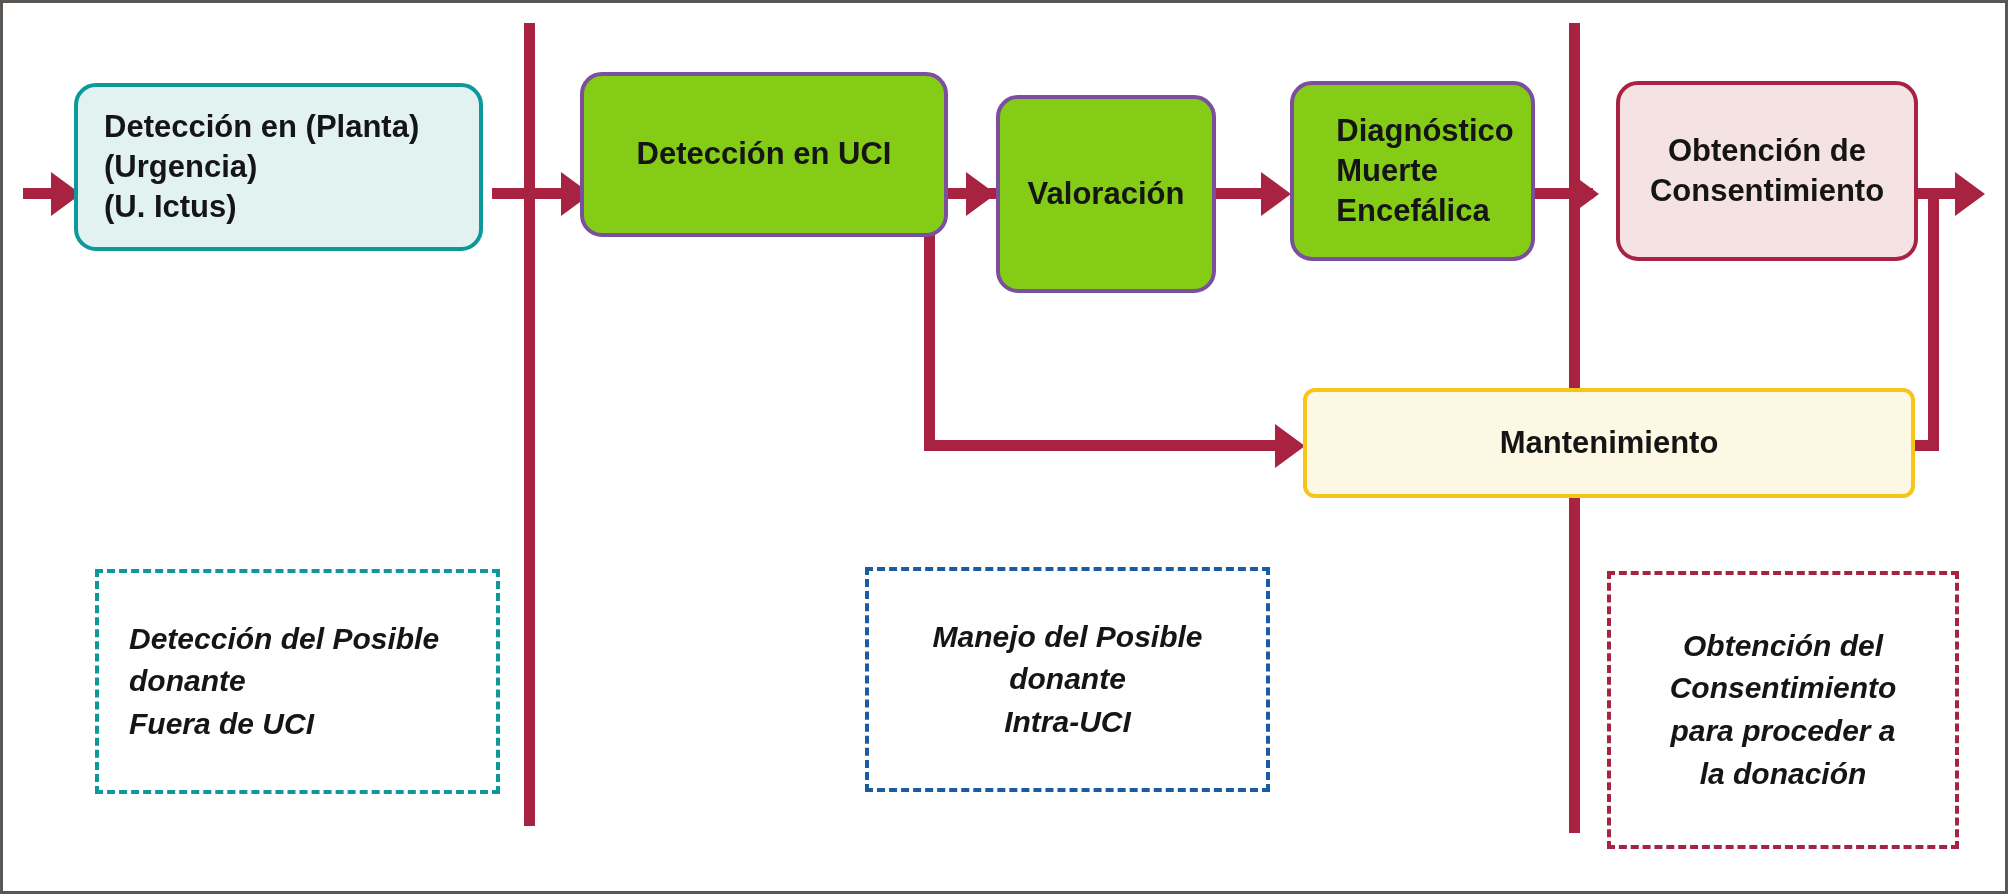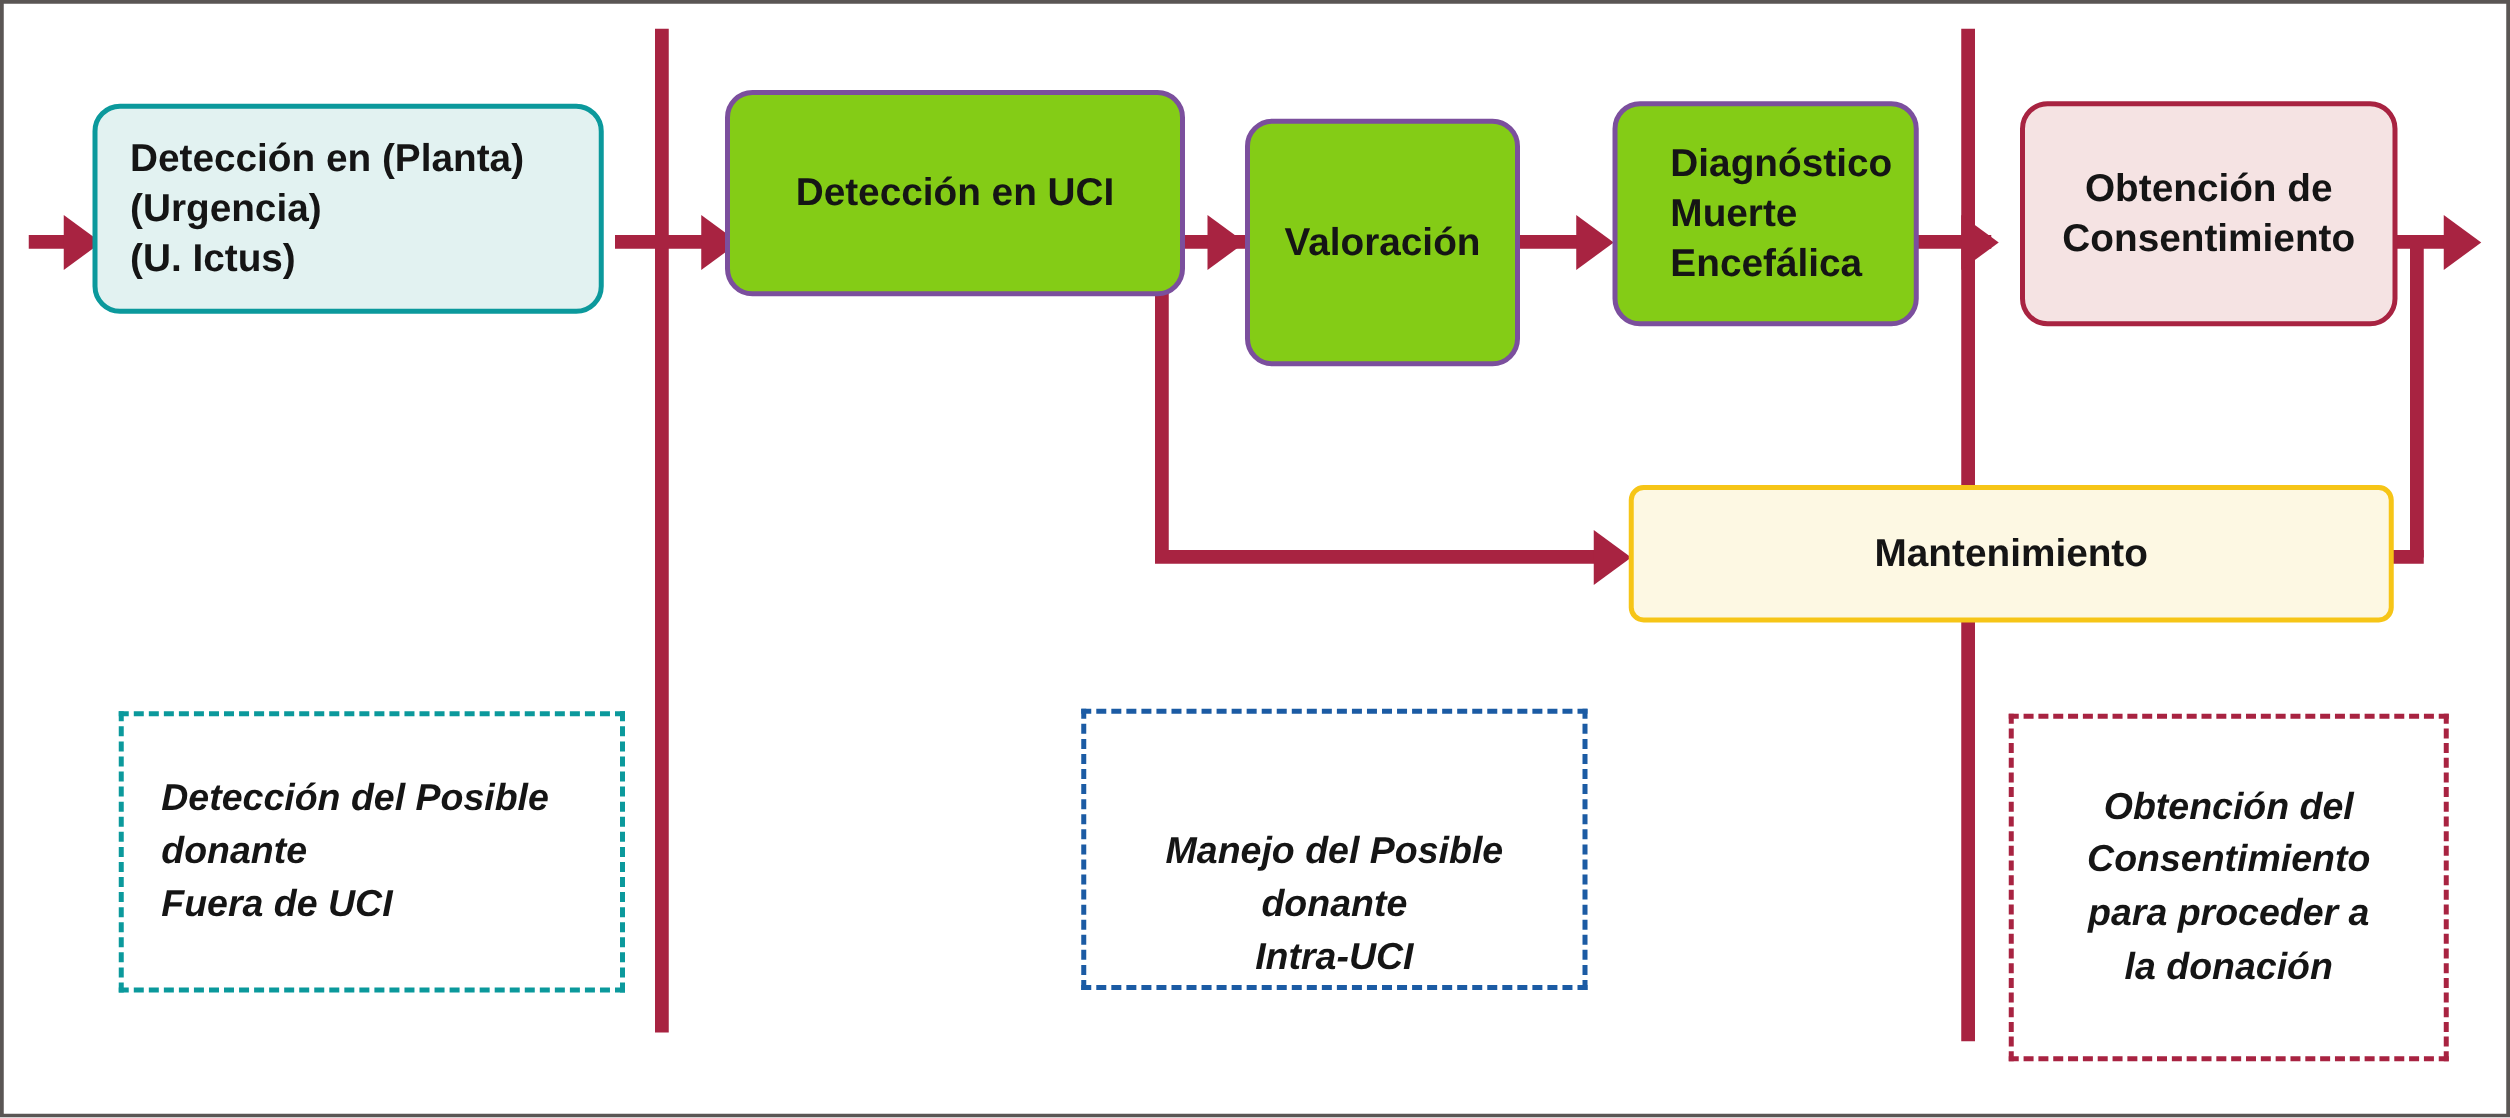--- a/index.html
+++ b/index.html
@@ -55,21 +55,21 @@
   }
   .legend .legend-label {
     font-weight: bold;
     color: #151515;
     line-height: 1.42;
     white-space: pre-line;
     width: 100%;
     font-style: italic;
   }
   .legend.teal  { border: 4px dashed #0b999c; }
-  .legend.blue  { border: 4px dashed #1b5ba4; align-items: flex-end; }
+  .legend.blue  { border: 4px dashed #1b5ba4; }
   .legend.dred  { border: 4px dashed #a82341; }
 
   
   .divider {
     position: absolute;
     background: #a82341;
     z-index: 2;
   }
   .seg {
     position: absolute;

